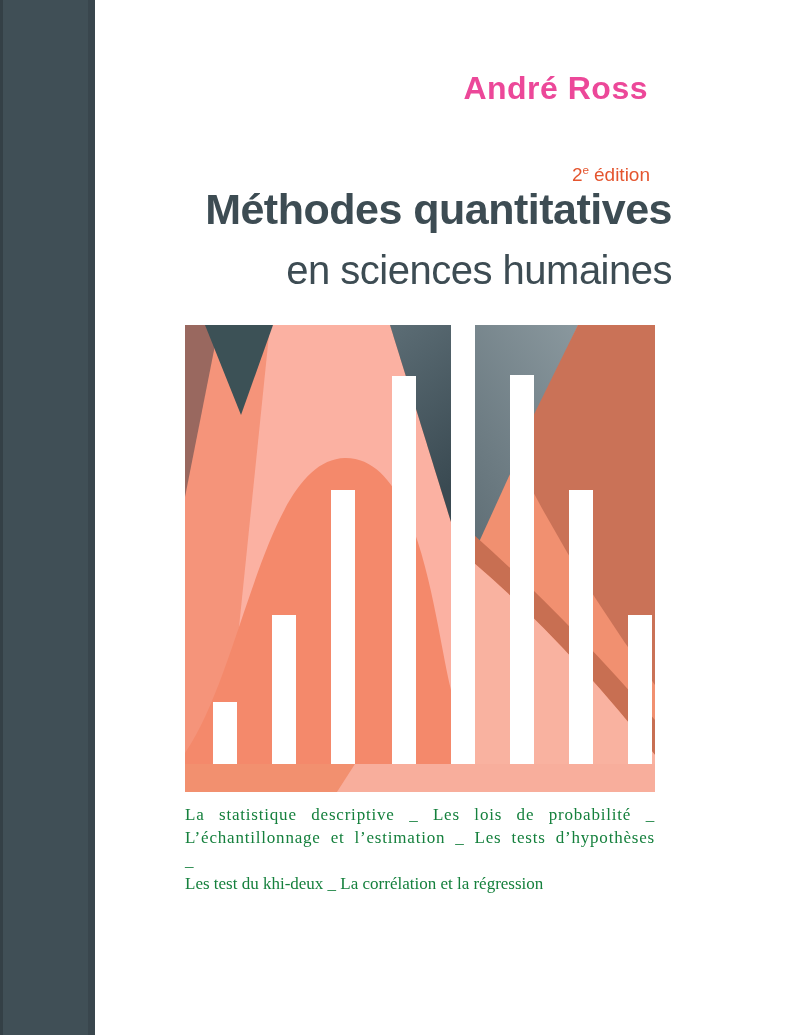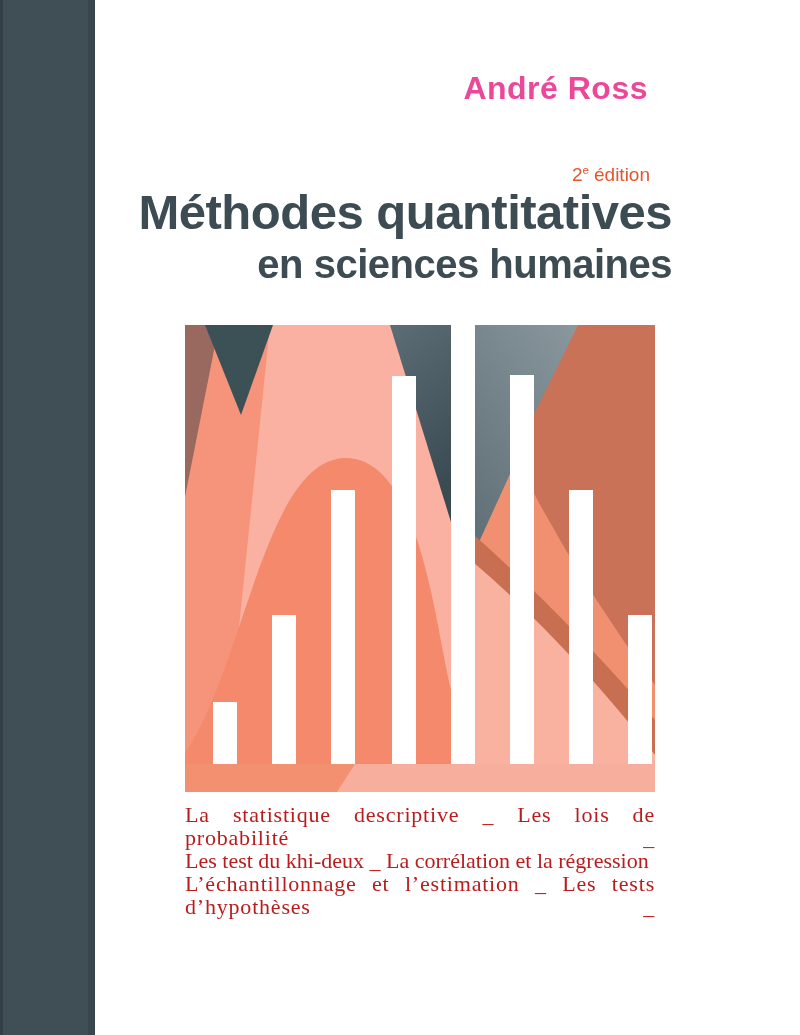--- a/index.html
+++ b/index.html
@@ -22,35 +22,35 @@
   .title-block{
     position:absolute;top:163px;right:128px;text-align:right;color:#3D4C53;
   }
   .edition{
     font-size:19px;color:#E4552F;margin-right:22px;margin-bottom:2px;
     font-weight:normal;
   }
   .edition sup{font-size:0.62em;vertical-align:super;}
   .edition .ed-word{margin-left:5px;margin-top:48px;}
   .book-title{
-    font-size:49px;font-weight:bold;line-height:1.02;letter-spacing:-0.5px;
+    font-size:43px;font-weight:bold;line-height:1.02;letter-spacing:-0.5px;
   }
   .book-subtitle{
-    font-size:40px;font-weight:bold;line-height:1.0;margin-top:6px;letter-spacing:-0.5px;
+    font-size:40px;font-weight:normal;line-height:1.0;margin-top:18px;letter-spacing:-0.5px;
   }
   
   .illustration{
     position:absolute;left:185px;top:325px;width:470px;height:467px;
   }
   .illustration svg{display:block;width:470px;height:467px;}
   
   .topics{
     position:absolute;left:185px;top:803px;width:470px;
     font-family:"Liberation Serif","DejaVu Serif",serif;
-    font-size:22px;line-height:23px;color:#b91c1c;
+    font-size:17px;line-height:23px;color:#15803d;
   }
   .topics .line{white-space:nowrap;}
   .topics .line.justify{
     white-space:normal;text-align:justify;text-align-last:justify;
     letter-spacing:0.8px;word-spacing:3px;
   }
 </style>
 </head>
 <body>
 
@@ -118,15 +118,15 @@
         <rect x="266" y="0" width="24" height="439" fill="#ffffff"></rect>
         <rect x="325" y="50" width="24" height="389" fill="#ffffff"></rect>
         <rect x="384" y="165" width="24" height="274" fill="#ffffff"></rect>
         <rect x="443" y="290" width="24" height="149" fill="#ffffff"></rect>
       </g>
   </svg>
 </div>
 
 <div class="topics">
   <div class="line justify">La statistique descriptive _ Les lois de probabilité _</div>
+  <div class="line justify">L’échantillonnage et l’estimation _ Les tests d’hypothèses _</div>
   <div class="line">Les test du khi-deux _ La corrélation et la régression</div>
-  <div class="line justify">L’échantillonnage et l’estimation _ Les tests d’hypothèses _</div>
 </div>
 
 </body></html>

